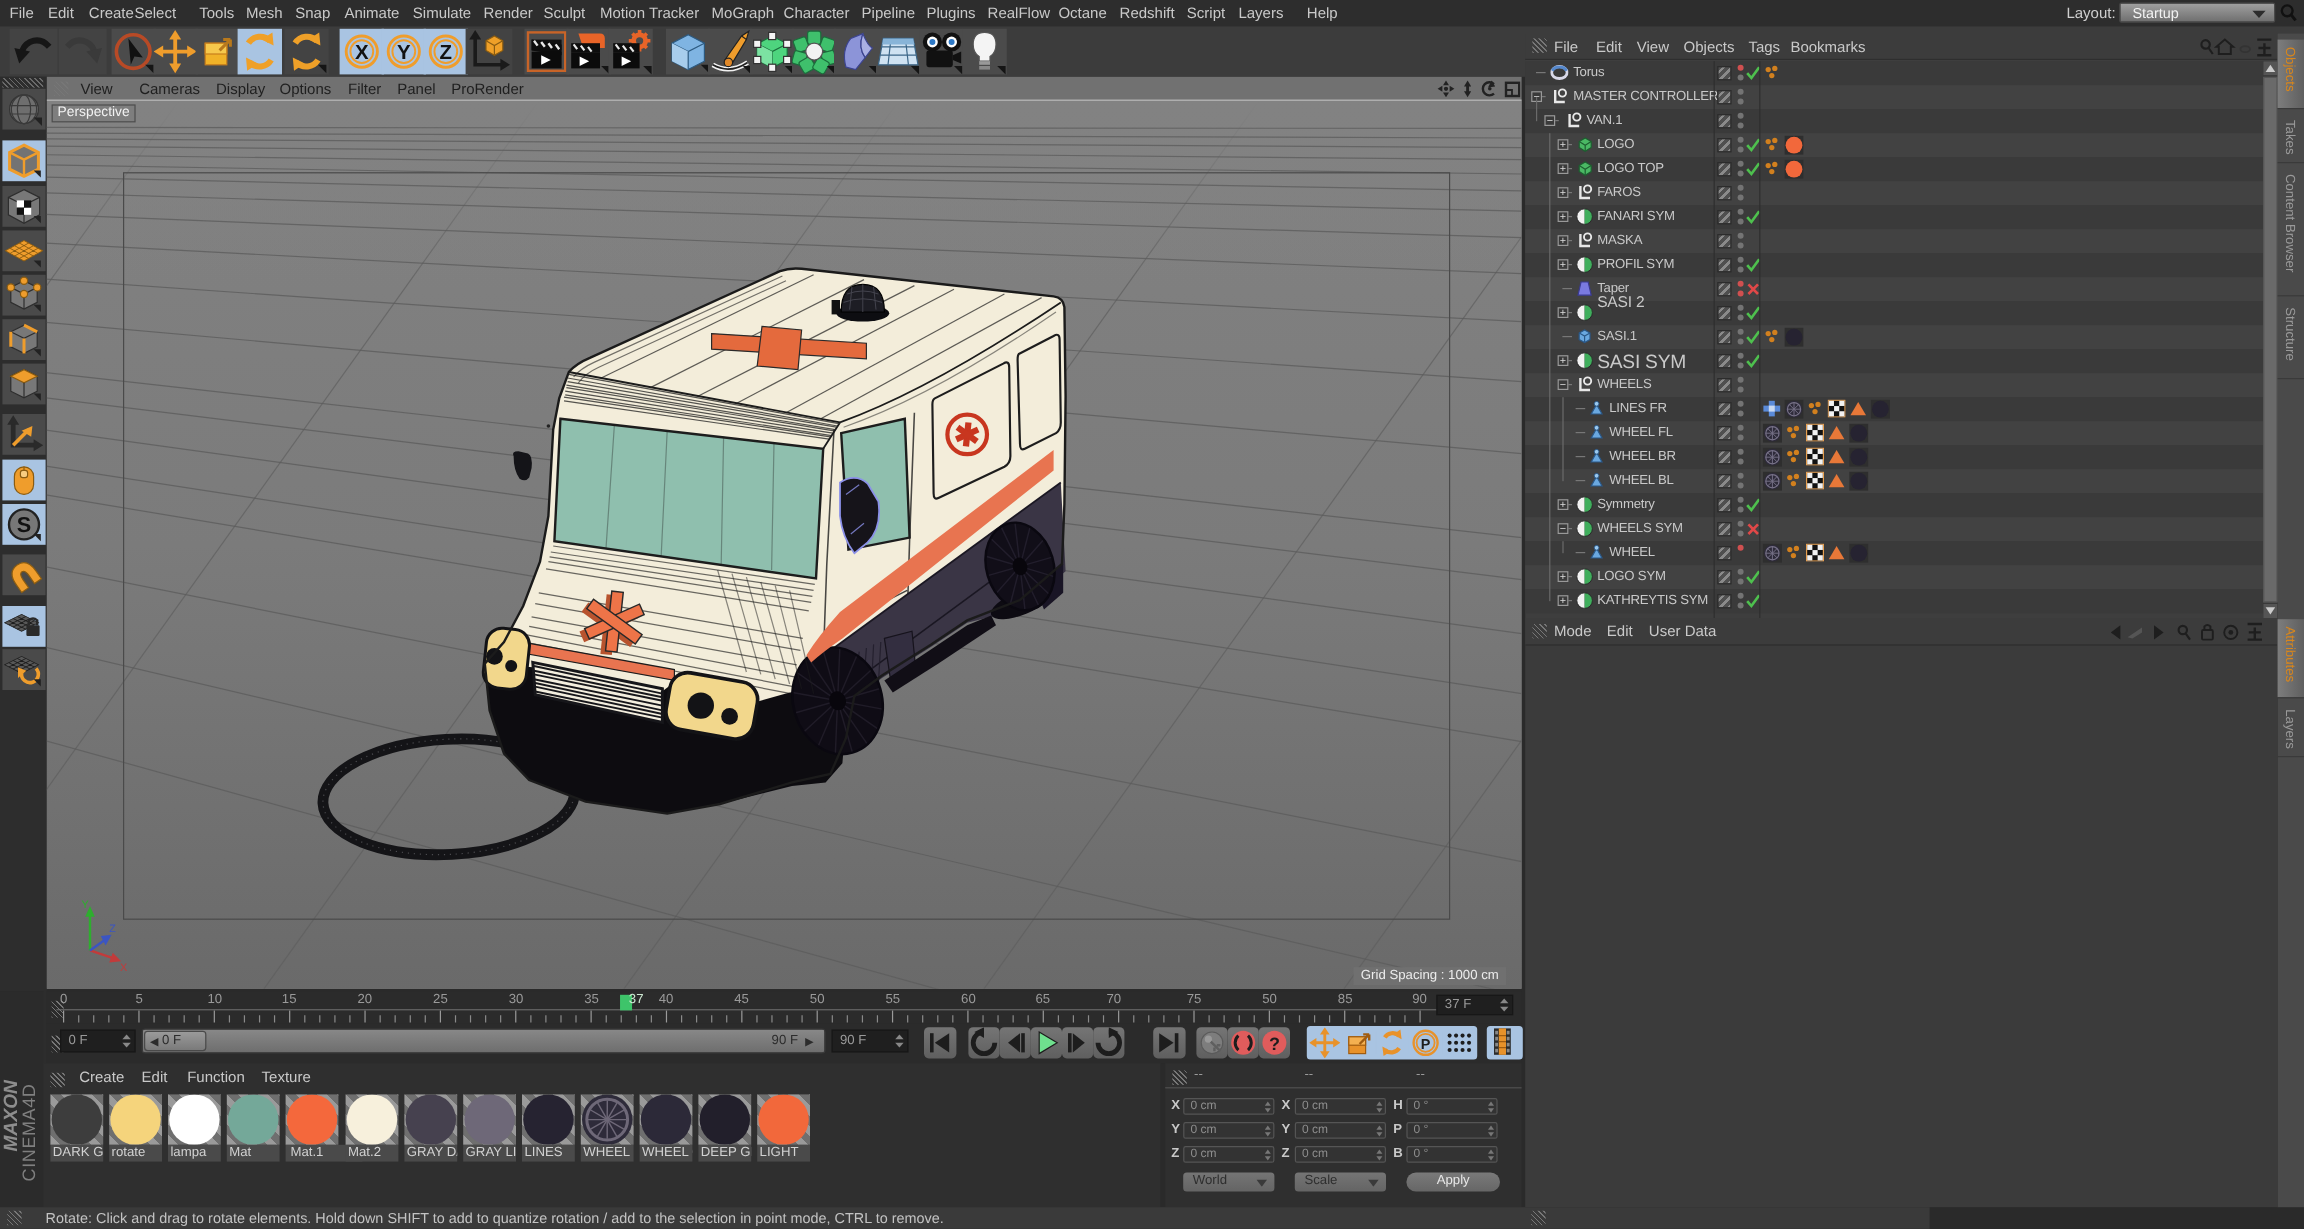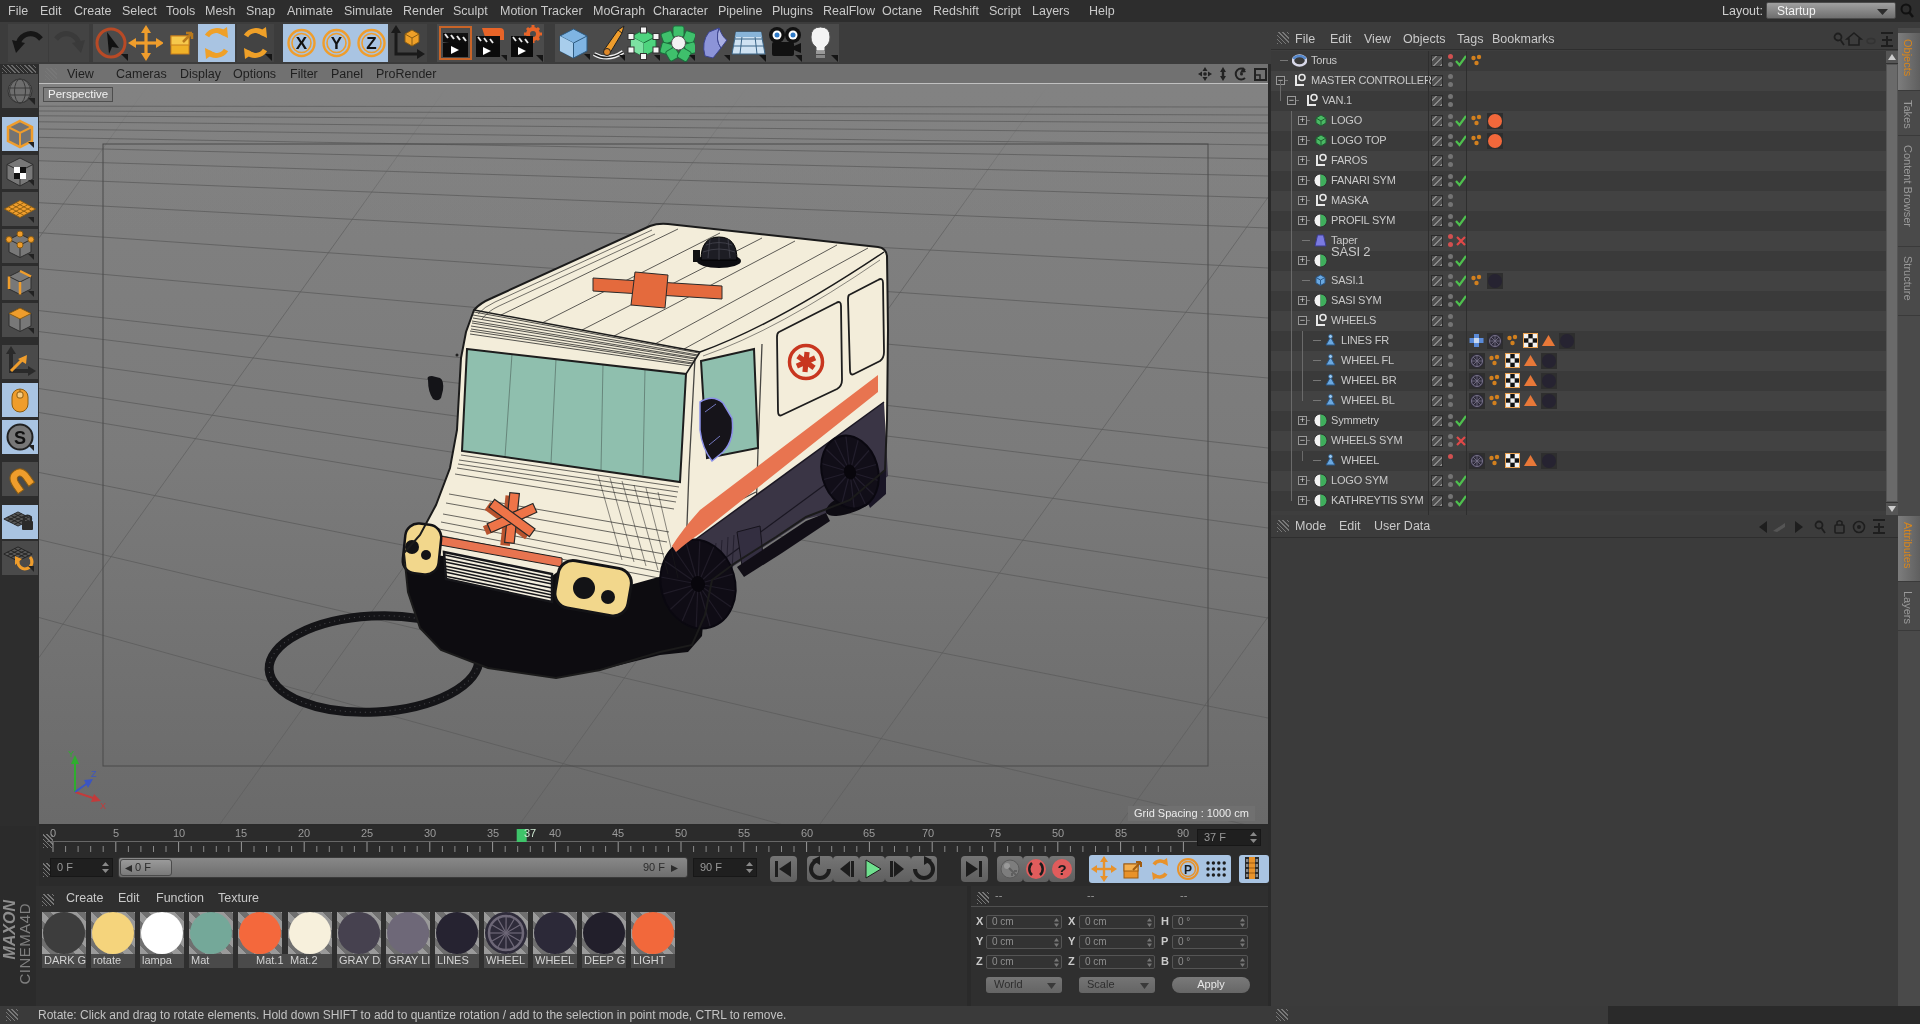--- a/index.html
+++ b/index.html
@@ -31,21 +31,21 @@
   #rstrip { position:absolute; left:1898px; top:28px; width:22px; height:978px; background:#4a4a4a; }
   .grip { display:inline-block; width:12px; height:12px;
     background-image:repeating-linear-gradient(45deg,#777 0 1px,transparent 1px 3px); }
 </style>
 </head>
 <body>
 <div id="menubar">
   <span class="mi" style="left:8px">File</span>
   <span class="mi" style="left:40px">Edit</span>
   <span class="mi" style="left:74px">Create</span>
-  <span class="mi" style="left:122px">Select</span>
+  <span class="mi" style="left:112px">Select</span>
   <span class="mi" style="left:166px">Tools</span>
   <span class="mi" style="left:205px">Mesh</span>
   <span class="mi" style="left:246px">Snap</span>
   <span class="mi" style="left:287px">Animate</span>
   <span class="mi" style="left:344px">Simulate</span>
   <span class="mi" style="left:403px">Render</span>
   <span class="mi" style="left:453px">Sculpt</span>
   <span class="mi" style="left:500px">Motion Tracker</span>
   <span class="mi" style="left:593px">MoGraph</span>
   <span class="mi" style="left:653px">Character</span>
@@ -947,21 +947,21 @@
 <div style="position:absolute;left:1px;top:0px;width:42px;height:42px;border-radius:50%;background:#ffffff;"></div>
     </div>
     <div style="position:absolute;left:104px;top:68px;width:44px;height:14px;background:#4a4a4a;overflow:hidden;color:#d2d2d2;font-size:11px;padding-left:2px;white-space:nowrap;">lampa</div>
     <div style="position:absolute;left:153px;top:26px;width:44px;height:42px;background:repeating-linear-gradient(45deg,#9a9a9a 0 6px,#6f6f6f 6px 12px);overflow:hidden;">
 <div style="position:absolute;left:1px;top:0px;width:42px;height:42px;border-radius:50%;background:#74a899;"></div>
     </div>
     <div style="position:absolute;left:153px;top:68px;width:44px;height:14px;background:#4a4a4a;overflow:hidden;color:#d2d2d2;font-size:11px;padding-left:2px;white-space:nowrap;">Mat</div>
     <div style="position:absolute;left:202px;top:26px;width:44px;height:42px;background:repeating-linear-gradient(45deg,#9a9a9a 0 6px,#6f6f6f 6px 12px);overflow:hidden;">
 <div style="position:absolute;left:1px;top:0px;width:42px;height:42px;border-radius:50%;background:#f4683c;"></div>
     </div>
-    <div style="position:absolute;left:202px;top:68px;width:64px;height:14px;background:#4a4a4a;overflow:hidden;color:#d2d2d2;font-size:11px;padding-left:18px;white-space:nowrap;">Mat.1</div>
+    <div style="position:absolute;left:202px;top:68px;width:64px;height:14px;background:#4a4a4a;overflow:hidden;color:#d2d2d2;font-size:11px;padding-left:4px;white-space:nowrap;">Mat.1</div>
     <div style="position:absolute;left:252px;top:26px;width:44px;height:42px;background:repeating-linear-gradient(45deg,#9a9a9a 0 6px,#6f6f6f 6px 12px);overflow:hidden;">
 <div style="position:absolute;left:1px;top:0px;width:42px;height:42px;border-radius:50%;background:#f7f0dc;"></div>
     </div>
     <div style="position:absolute;left:252px;top:68px;width:44px;height:14px;background:#4a4a4a;overflow:hidden;color:#d2d2d2;font-size:11px;padding-left:2px;white-space:nowrap;">Mat.2</div>
     <div style="position:absolute;left:301px;top:26px;width:44px;height:42px;background:repeating-linear-gradient(45deg,#9a9a9a 0 6px,#6f6f6f 6px 12px);overflow:hidden;">
 <div style="position:absolute;left:1px;top:0px;width:42px;height:42px;border-radius:50%;background:#46414f;"></div>
     </div>
     <div style="position:absolute;left:301px;top:68px;width:44px;height:14px;background:#4a4a4a;overflow:hidden;color:#d2d2d2;font-size:11px;padding-left:2px;white-space:nowrap;">GRAY DA</div>
     <div style="position:absolute;left:350px;top:26px;width:44px;height:42px;background:repeating-linear-gradient(45deg,#9a9a9a 0 6px,#6f6f6f 6px 12px);overflow:hidden;">
 <div style="position:absolute;left:1px;top:0px;width:42px;height:42px;border-radius:50%;background:#6e6878;"></div>
@@ -1287,21 +1287,21 @@
         <circle cx="8" cy="8" r="7" fill="#262331"></circle>
       </svg></div>
     <div style="position:absolute;left:0;top:263px;width:615px;height:20px;background:#3a3a3a"></div>
     <div style="position:absolute;left:31px;top:272px;width:8px;height:1px;background:#777"></div>
     <div style="position:absolute;left:27px;top:268px;width:9px;height:9px;background:#3a3a3a;border:1px solid #999;color:#ddd;font-size:9px;line-height:7px;text-align:center;">+</div>
     <div style="position:absolute;left:42px;top:265px;"><svg width="15" height="15">
         <path d="M7.5 1 A6.5 6.5 0 0 0 7.5 14 Z" fill="#f2f2f2"></path>
         <path d="M7.5 1 A6.5 6.5 0 0 1 7.5 14 Z" fill="#3fae5c"></path>
         <circle cx="7.5" cy="7.5" r="6.5" fill="none" stroke="#2a2a2a" stroke-width="0.8"></circle>
       </svg></div>
-    <span style="position:absolute;left:60px;top:266px;font-size:11px;color:#c9c9c9;white-space:nowrap;letter-spacing:-0.2px">SASI SYM</span>
+    <span style="position:absolute;left:60px;top:266px;font-size:16px;color:#c9c9c9;white-space:nowrap;letter-spacing:-0.2px">SASI SYM</span>
     <div style="position:absolute;left:160px;top:267px;width:12px;height:12px;background:repeating-linear-gradient(-45deg,#8a8a8a 0 2px,#4f4f4f 2px 5px);border:1px solid #2c2c2c"></div>
     <div style="position:absolute;left:177px;top:266px;width:5px;height:5px;border-radius:50%;background:#747474"></div>
     <div style="position:absolute;left:177px;top:274px;width:5px;height:5px;border-radius:50%;background:#747474"></div>
     <svg width="12" height="12" style="position:absolute;left:184px;top:267px">
       <path d="M1 6 L4.5 10 L11 1" fill="none" stroke="#4ec04e" stroke-width="2.2"></path>
     </svg>
     <div style="position:absolute;left:0;top:283px;width:615px;height:20px;background:#424242"></div>
     <div style="position:absolute;left:31px;top:292px;width:8px;height:1px;background:#777"></div>
     <div style="position:absolute;left:27px;top:288px;width:9px;height:9px;background:#3a3a3a;border:1px solid #999;color:#ddd;font-size:9px;line-height:7px;text-align:center;">−</div>
     <div style="position:absolute;left:42px;top:285px;"><svg width="15" height="15">

